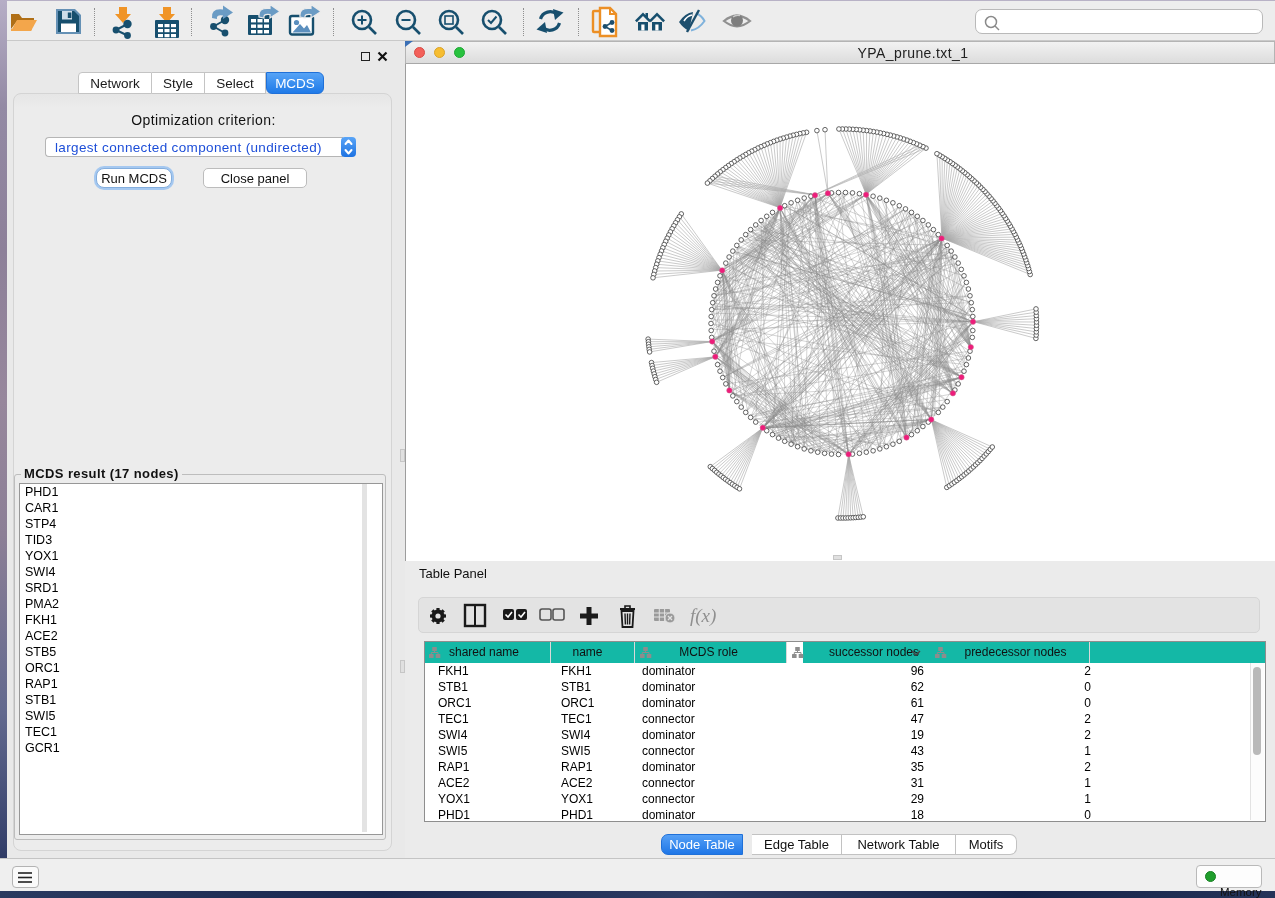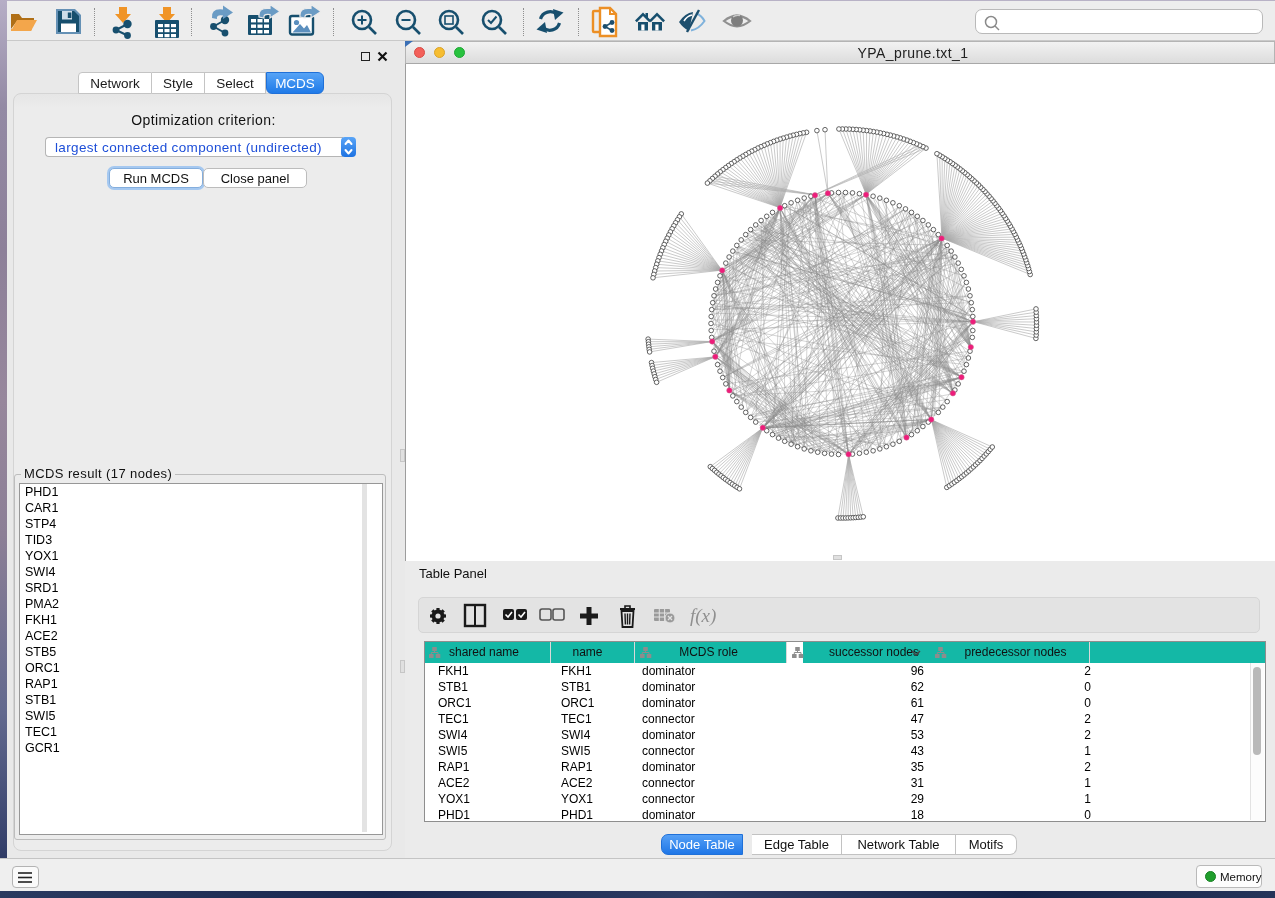--- a/index.html
+++ b/index.html
@@ -23,21 +23,21 @@
           font-size:13.5px; text-align:center; line-height:21px; }
   .jtab.sel { background:linear-gradient(#56a3f6,#1f7ae8); color:#fff; border:1px solid #1f70d8; }
   
   #innerp { left:6px; top:51px; width:379px; height:758px; background:linear-gradient(#e6e6e6, #ececec 14px); border:1px solid #d4d4d4; border-radius:8px; }
   select.crit { position:absolute; appearance:none; -webkit-appearance:none; background:#fff; border:1px solid #b5b5b5; border-radius:4px; font-family:"Liberation Sans",sans-serif; }
   .spinner { position:absolute; background:linear-gradient(#59a4f7,#1d72e2); border-radius:4px; }
   .btn { position:absolute; background:#fff; border:1px solid #bcbcbc; border-radius:5px; font-size:13px; color:#111; text-align:center; }
   .btn.focus { box-shadow:0 0 0 2px #a5c8f0; border-color:#84aedd; }
   
   .gbox { position:absolute; border:1px solid #bdbdbd; border-radius:3px; }
-  .glabel { position:absolute; background:#ececec; font-size:12.5px; color:#111; padding:0 3px; }
+  .glabel { position:absolute; background:#ececec; font-size:12.5px; color:#111; padding:0 3px;font-weight:bold; }
   .mlist { position:absolute; background:#fff; border:1px solid #979797; font-size:12.5px; color:#000; }
   .mlist div { height:16px; line-height:16px; padding-left:5px; }
   
   #netwin { left:405px; top:41px; width:870px; height:520px; }
   #nettitle { position:absolute; left:0; top:0; width:870px; height:23px;
      background:linear-gradient(#f2f2f2,#dcdcdc); border:1px solid #b4b4b4; border-bottom:1px solid #a8a8a8; border-radius:4px 0 0 0;}
   .tl { position:absolute; top:6px; width:11px; height:11px; border-radius:50%; }
   #netcanvas { position:absolute; left:0; top:23px; width:870px; height:497px; background:#fff; border-left:1px solid #9d9d9d; }
   
   #tpanel { left:405px; top:561px; width:870px; height:297px; background:#ebebeb; }
@@ -229,21 +229,21 @@
   </div>
   <div class="abs" style="left:0; top:70px; width:393px; text-align:center; font-size:14px; letter-spacing:0.4px; color:#111;">Optimization criterion:</div>
   <select class="crit" style="left:38px; top:95px; width:298px; height:20px; font-size:13.5px; letter-spacing:0.35px; padding-left:9px; border-radius:4px 0 0 4px; border-right:none; color:#1d4ed8;">
     <option>largest connected component (undirected)</option>
   </select>
   <div class="spinner" style="left:334px; top:95px; width:15px; height:20px;">
     <svg width="15" height="20">
         <path d="M4.5 7 L7.5 3.5 L10.5 7 M4.5 13 L7.5 16.5 L10.5 13" fill="none" stroke="#fff" stroke-width="2" stroke-linecap="round" stroke-linejoin="round"></path>
       </svg>
   </div>
-  <div class="btn focus" style="left:102px; top:126px; width:94px; height:20px; line-height:19px;">Run MCDS</div>
+  <div class="btn focus" style="left:89px; top:126px; width:76px; height:20px; line-height:19px;border-radius:8px;">Run MCDS</div>
   <div class="btn" style="left:196px; top:126px; width:104px; height:20px; line-height:19px;">Close panel</div>
 
   <div class="gbox" style="left:7px; top:432px; width:372px; height:366px;"></div>
   <div class="glabel" style="left:14px; top:424px; font-size:13px; letter-spacing:0.4px;">MCDS result (17 nodes)</div>
   <div class="mlist" style="left:12px; top:441px; width:364px; height:352px;">
     <div>PHD1</div>
       <div>CAR1</div>
       <div>STP4</div>
       <div>TID3</div>
       <div>YOX1</div>
@@ -1378,21 +1378,21 @@
           <span class="tc" style="left:13px">TEC1</span>
           <span class="tc" style="left:136px">TEC1</span>
           <span class="tc" style="left:217px">connector</span>
           <span class="tc num" style="left:362px;width:137px">47</span>
           <span class="tc num" style="left:505px;width:161px">2</span>
         </div>
       <div class="tr" style="top:64px">
           <span class="tc" style="left:13px">SWI4</span>
           <span class="tc" style="left:136px">SWI4</span>
           <span class="tc" style="left:217px">dominator</span>
-          <span class="tc num" style="left:362px;width:137px">53</span>
+          <span class="tc num" style="left:362px;width:137px">19</span>
           <span class="tc num" style="left:505px;width:161px">2</span>
         </div>
       <div class="tr" style="top:80px">
           <span class="tc" style="left:13px">SWI5</span>
           <span class="tc" style="left:136px">SWI5</span>
           <span class="tc" style="left:217px">connector</span>
           <span class="tc num" style="left:362px;width:137px">43</span>
           <span class="tc num" style="left:505px;width:161px">1</span>
         </div>
       <div class="tr" style="top:96px">
@@ -1441,15 +1441,15 @@
       <svg width="25" height="20" style="position:absolute;left:5px;top:3px">
         <g stroke="#222" stroke-width="1.6">
           <line x1="0" y1="3" x2="14" y2="3"></line>
           <line x1="0" y1="7.5" x2="14" y2="7.5"></line>
           <line x1="0" y1="12" x2="14" y2="12"></line>
         </g>
       </svg>
     </div>
   <div id="membtn">
       <span style="position:absolute;left:8px;top:5px;width:11px;height:11px;border-radius:50%;background:#1f9e2c;border:1px solid #178023;"></span>
-      <span style="position:absolute;left:23px;top:5px;font-size:11.5px;">Memory</span>
+      <span style="position:absolute;left:23px;top:20px;font-size:11.5px;">Memory</span>
     </div>
 </div>
 
 </body></html>

